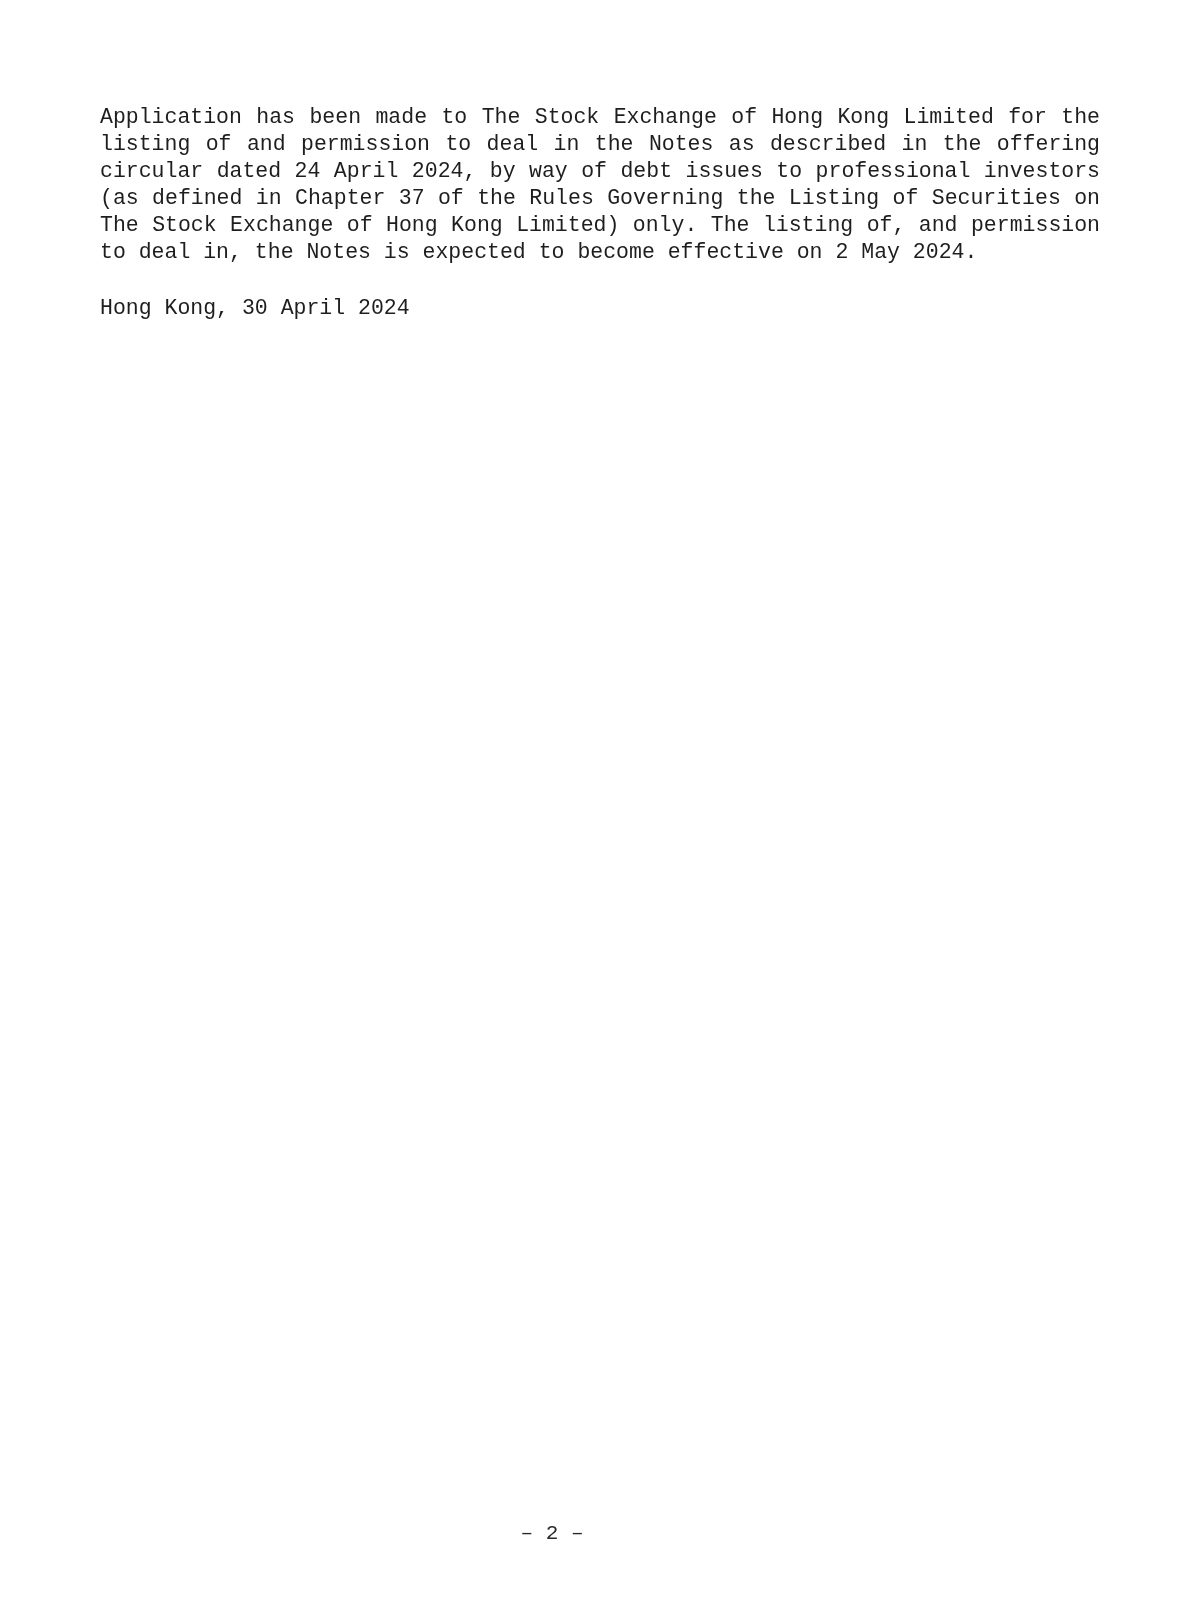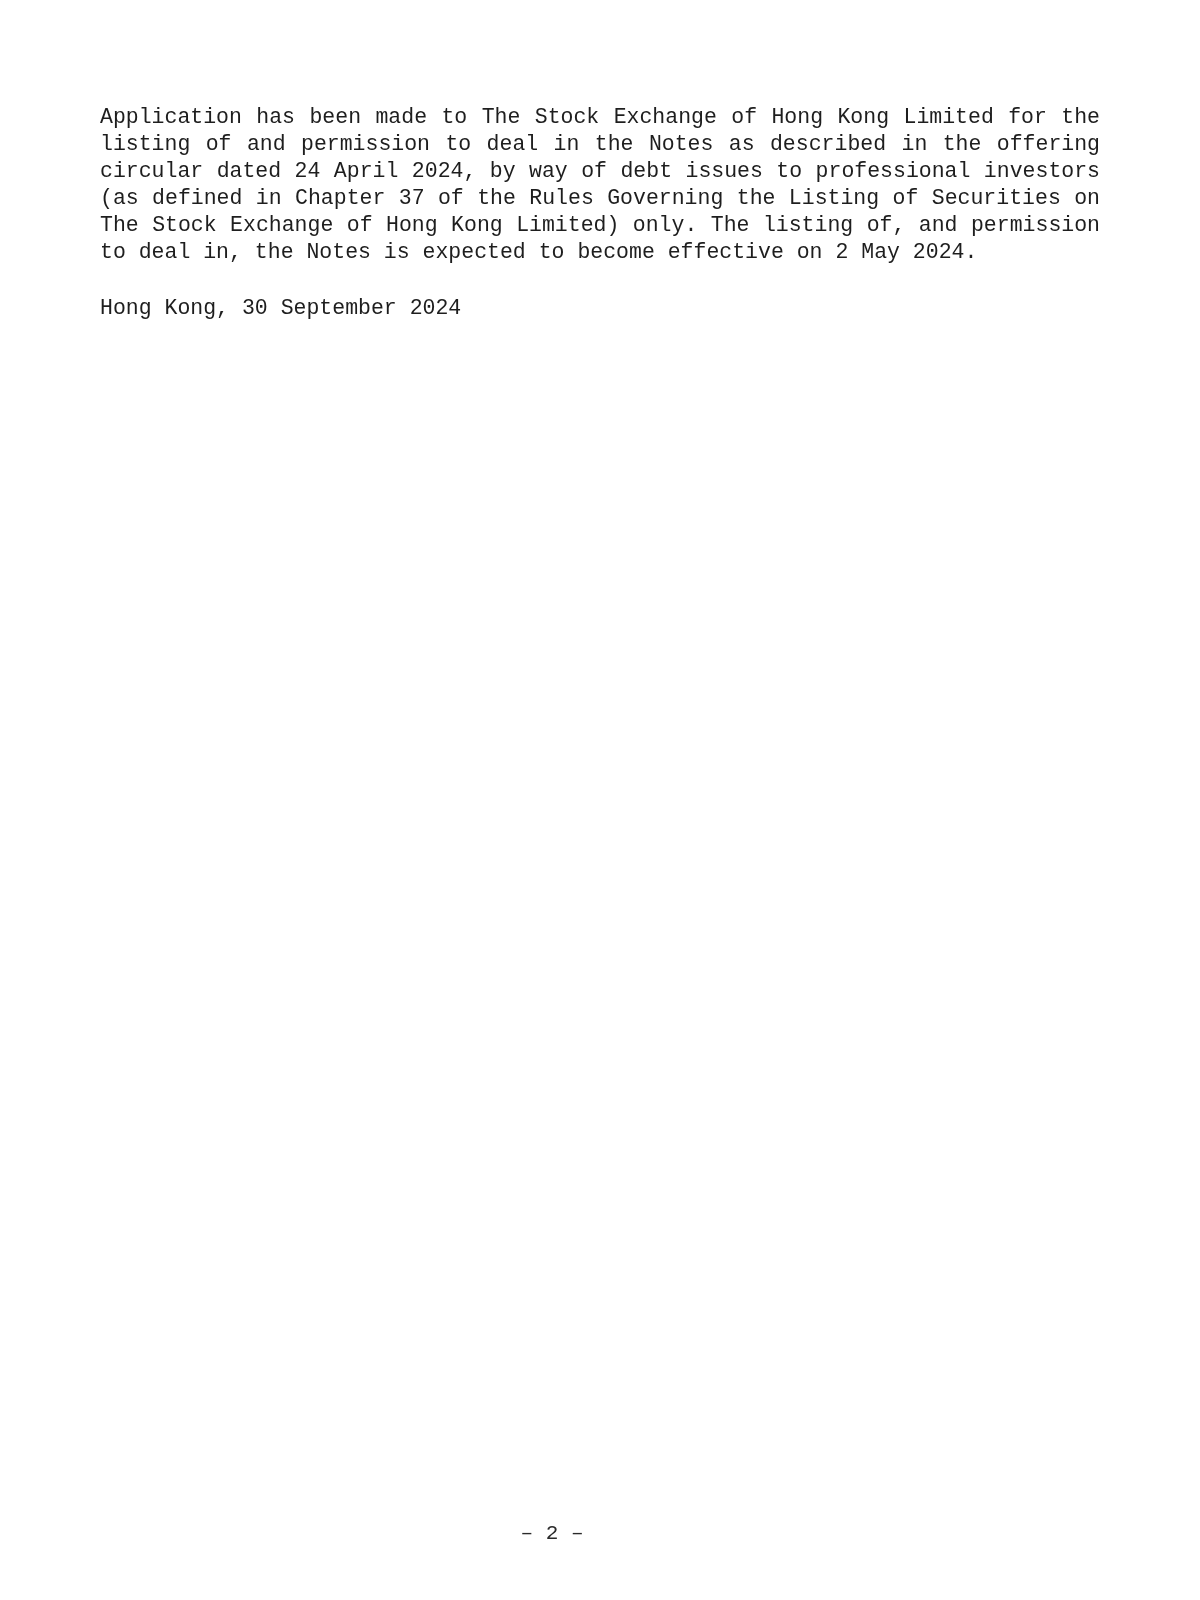--- a/index.html
+++ b/index.html
@@ -51,16 +51,16 @@
     font-size: 21px;
     color: #2a2a2a;
   }
 </style>
 </head>
 <body>
 
 <div class="page">
   <div class="content">
     <p class="para">Application has been made to The Stock Exchange of Hong Kong Limited for the listing of and permission to deal in the Notes as described in the offering circular dated 24 April 2024, by way of debt issues to professional investors (as defined in Chapter 37 of the Rules Governing the Listing of Securities on The Stock Exchange of Hong Kong Limited) only. The listing of, and permission to deal in, the Notes is expected to become effective on 2 May 2024.</p>
-    <p class="dateline">Hong Kong, 30 September 2024</p>
+    <p class="dateline">Hong Kong, 30 April 2024</p>
   </div>
   <div class="footer">– 2 –</div>
 </div>
 
 </body></html>

